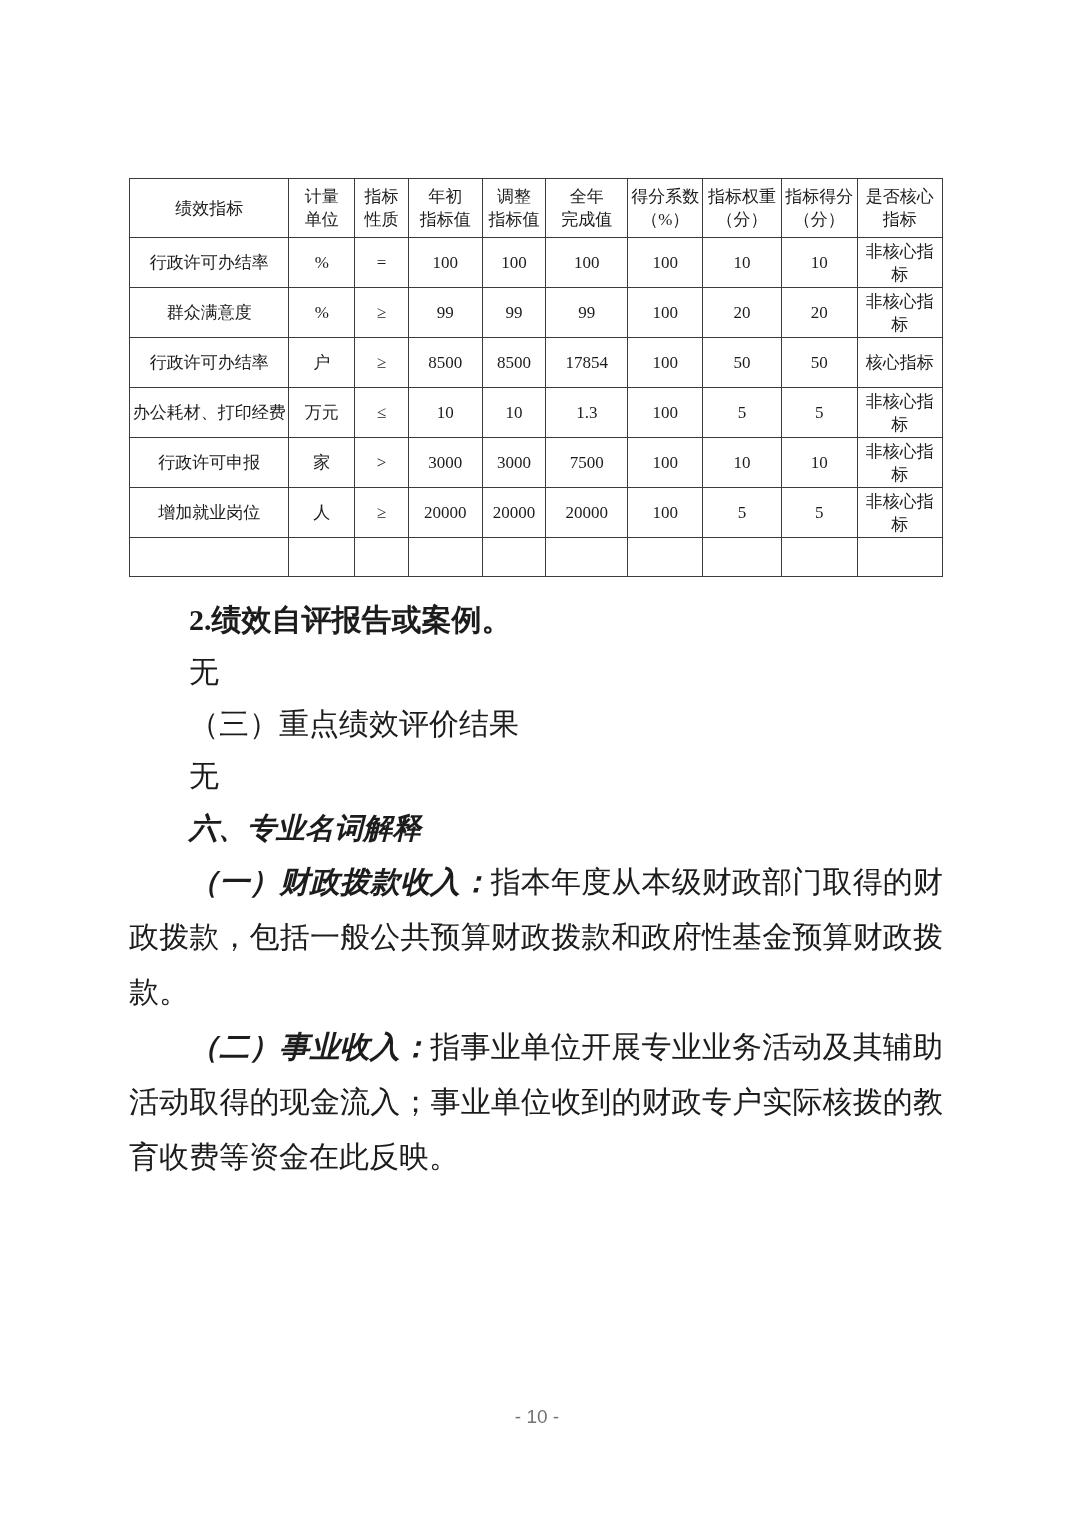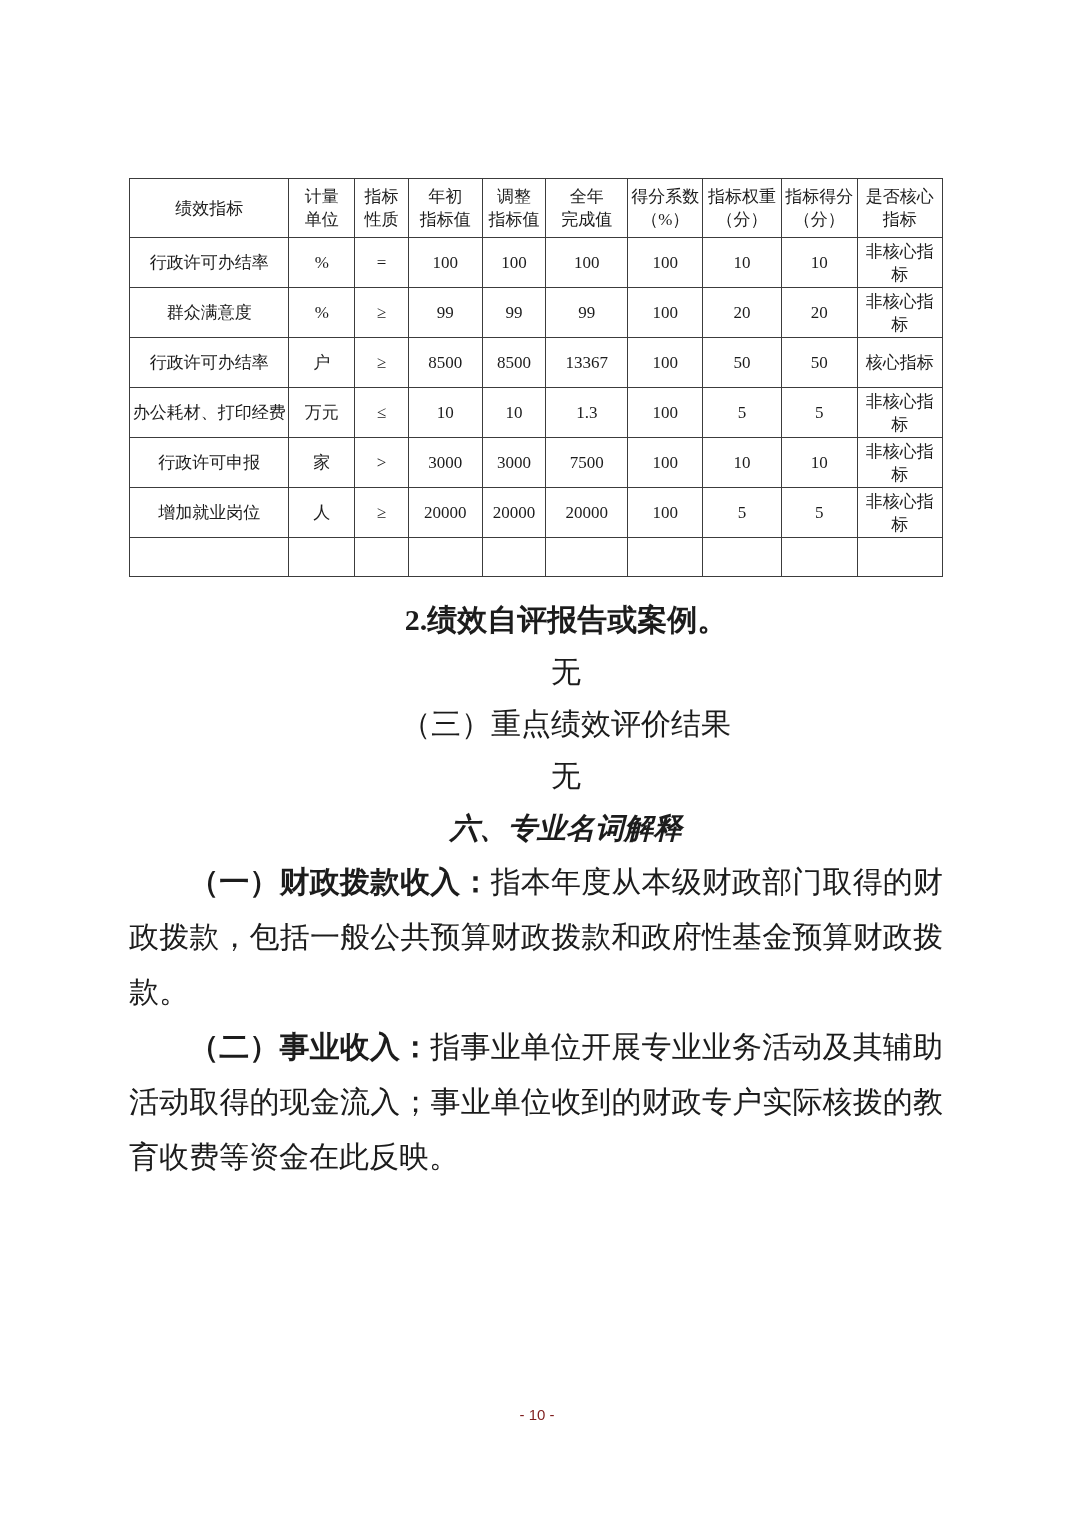--- a/index.html
+++ b/index.html
@@ -50,46 +50,45 @@
     padding: 6px 7px;
     line-height: 31px;
     font-size: 17.5px;
   }
   .textblock { margin-top: 17px; }
   .h-line {
     margin: 0;
     line-height: 52px;
     font-size: 30px;
     text-indent: 60px;
-    text-align: center;
   }
   .h-line.bold { font-weight: bold; }
   .h-line.hei {
     font-family: "Liberation Sans", sans-serif;
     font-size: 29px;
     font-weight: bold;
     font-style: italic;
   }
   .para {
     margin: 0;
     line-height: 55px;
     font-size: 30px;
     text-indent: 60px;
     text-align: justify;
   }
-  .para .term { font-weight: bold; }
+  .para .term { font-weight: bold; font-style: italic; }
   .page-footer {
     position: absolute;
     top: 1406px;
     left: 0;
     width: 100%;
     text-align: center;
-    font-size: 15px;
+    font-size: 19px;
     font-family: "Liberation Sans", sans-serif;
-    color: #7f1d1d;
+    color: #737373;
   }
 </style>
 </head>
 <body>
 
 <div class="page">
 
   <table class="perf">
     <colgroup>
       <col style="width:19.6%">
@@ -150,21 +149,21 @@
         <td>20</td>
         <td>20</td>
         <td class="vt">非核心指标</td>
       </tr>
       <tr class="data">
         <td class="name">行政许可办结率</td>
         <td>户</td>
         <td>≥</td>
         <td>8500</td>
         <td>8500</td>
-        <td>13367</td>
+        <td>17854</td>
         <td>100</td>
         <td>50</td>
         <td>50</td>
         <td>核心指标</td>
       </tr>
       <tr class="data">
         <td class="name">办公耗材、打印经费</td>
         <td>万元</td>
         <td>≤</td>
         <td>10</td>

